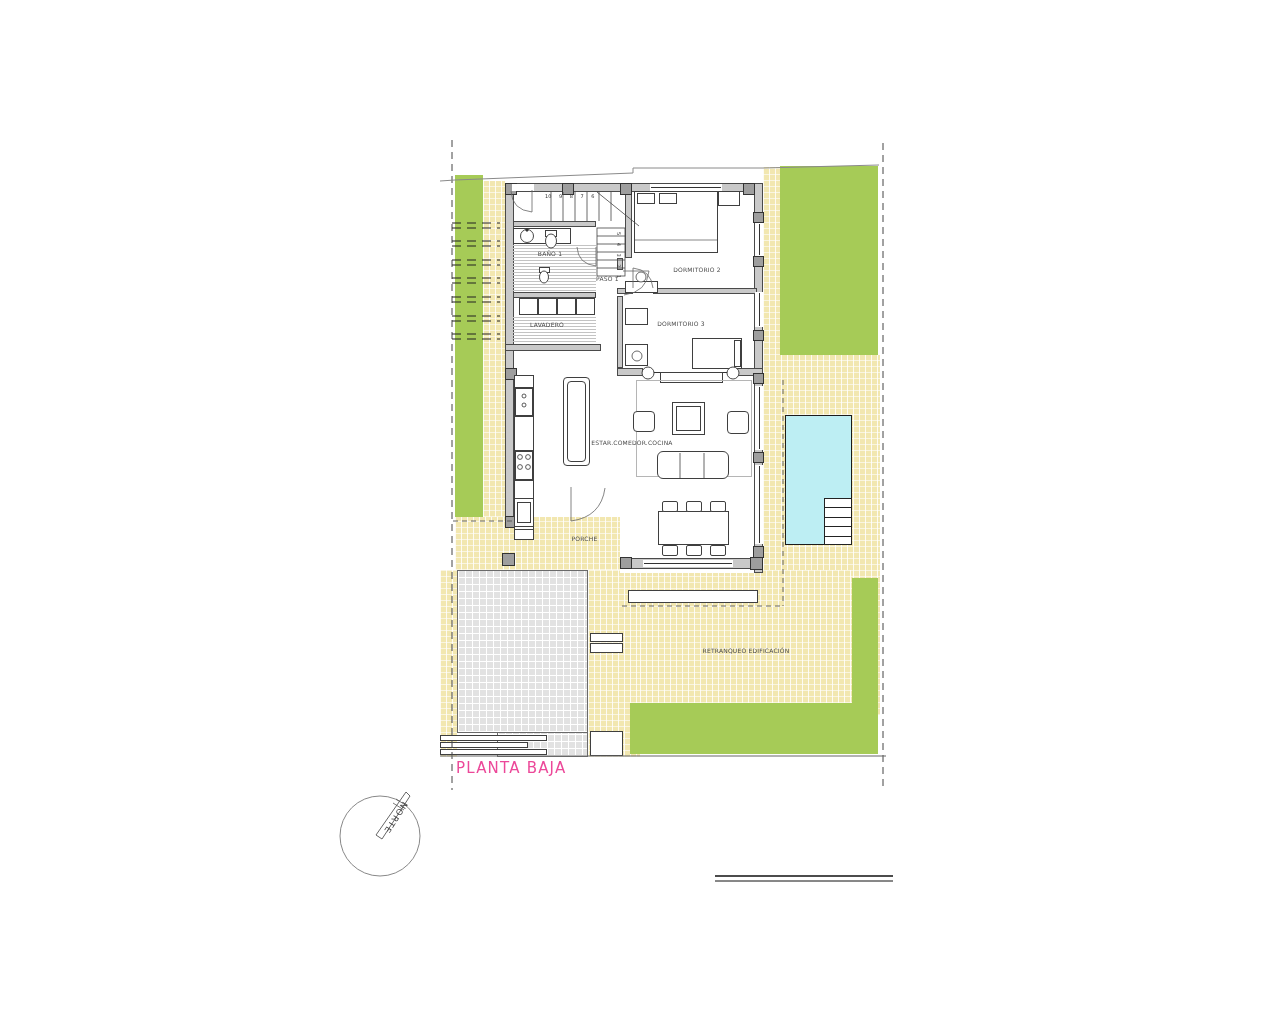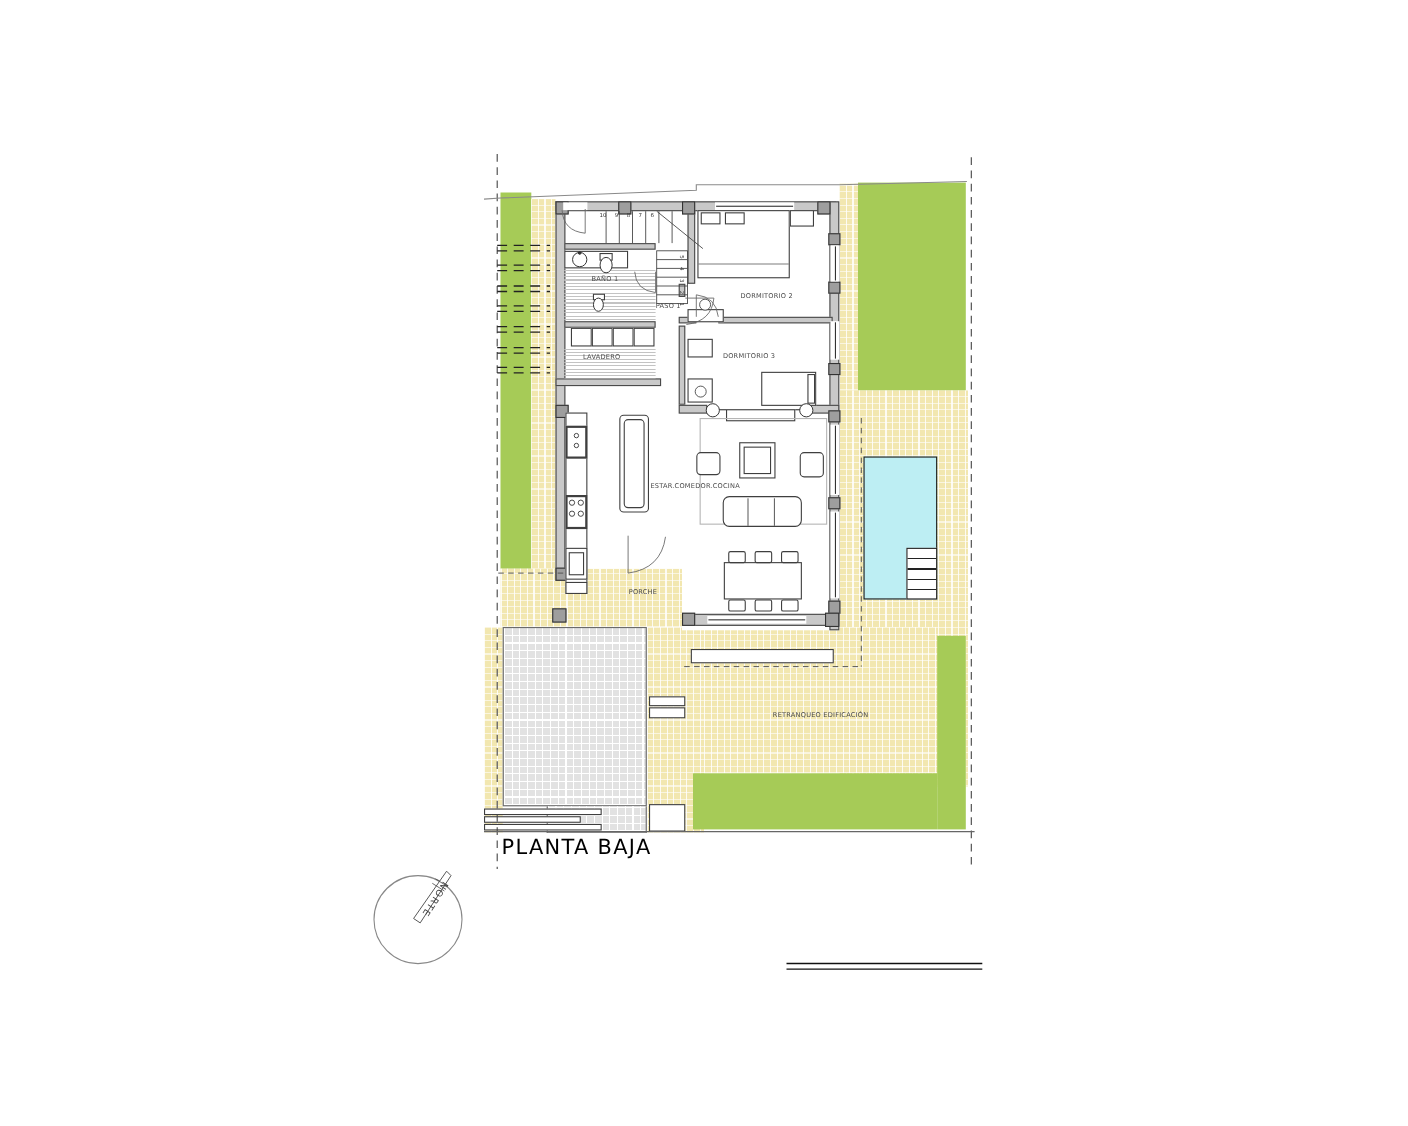--- a/index.html
+++ b/index.html
@@ -24,21 +24,21 @@
   .stripes{background-image:repeating-linear-gradient(180deg,#c3c3c3 0 1px,transparent 1px 3px)}
   .win{background:#fff}
   .win .ln{position:absolute;background:#333}
   .win.v .ln{left:50%;top:1px;bottom:1px;width:1px;margin-left:-.5px}
   .win.h .ln{top:50%;left:1px;right:1px;height:1px;margin-top:-.5px}
   .pool{background:var(--pool-blue,#bdeef3);border:1px solid #1b1b1b}
   .poolsteps{background-color:#fff;border:1px solid #222;
     background-image:repeating-linear-gradient(180deg,transparent 0 8.4px,#222 8.4px 9.4px)}
   .lbl{position:absolute;font-size:6px;color:#4a4a4a;letter-spacing:.2px;text-align:center;
        white-space:nowrap;line-height:1}
-  .lbl.big{font-size:19px;color:#000000;letter-spacing:1.2px;text-align:center}
+  .lbl.big{font-size:15px;color:#ec4899;letter-spacing:1.2px;text-align:center}
   .nums{position:absolute;font-size:5px;color:#333;white-space:nowrap;line-height:1}
   .nums.top{word-spacing:6px}
   .nums.side{writing-mode:vertical-rl;letter-spacing:2px;word-spacing:2px}
   svg.overlay{position:absolute;left:0;top:0;pointer-events:none}
 </style>
 </head>
 <body>
 
 <div id="plan">
 

